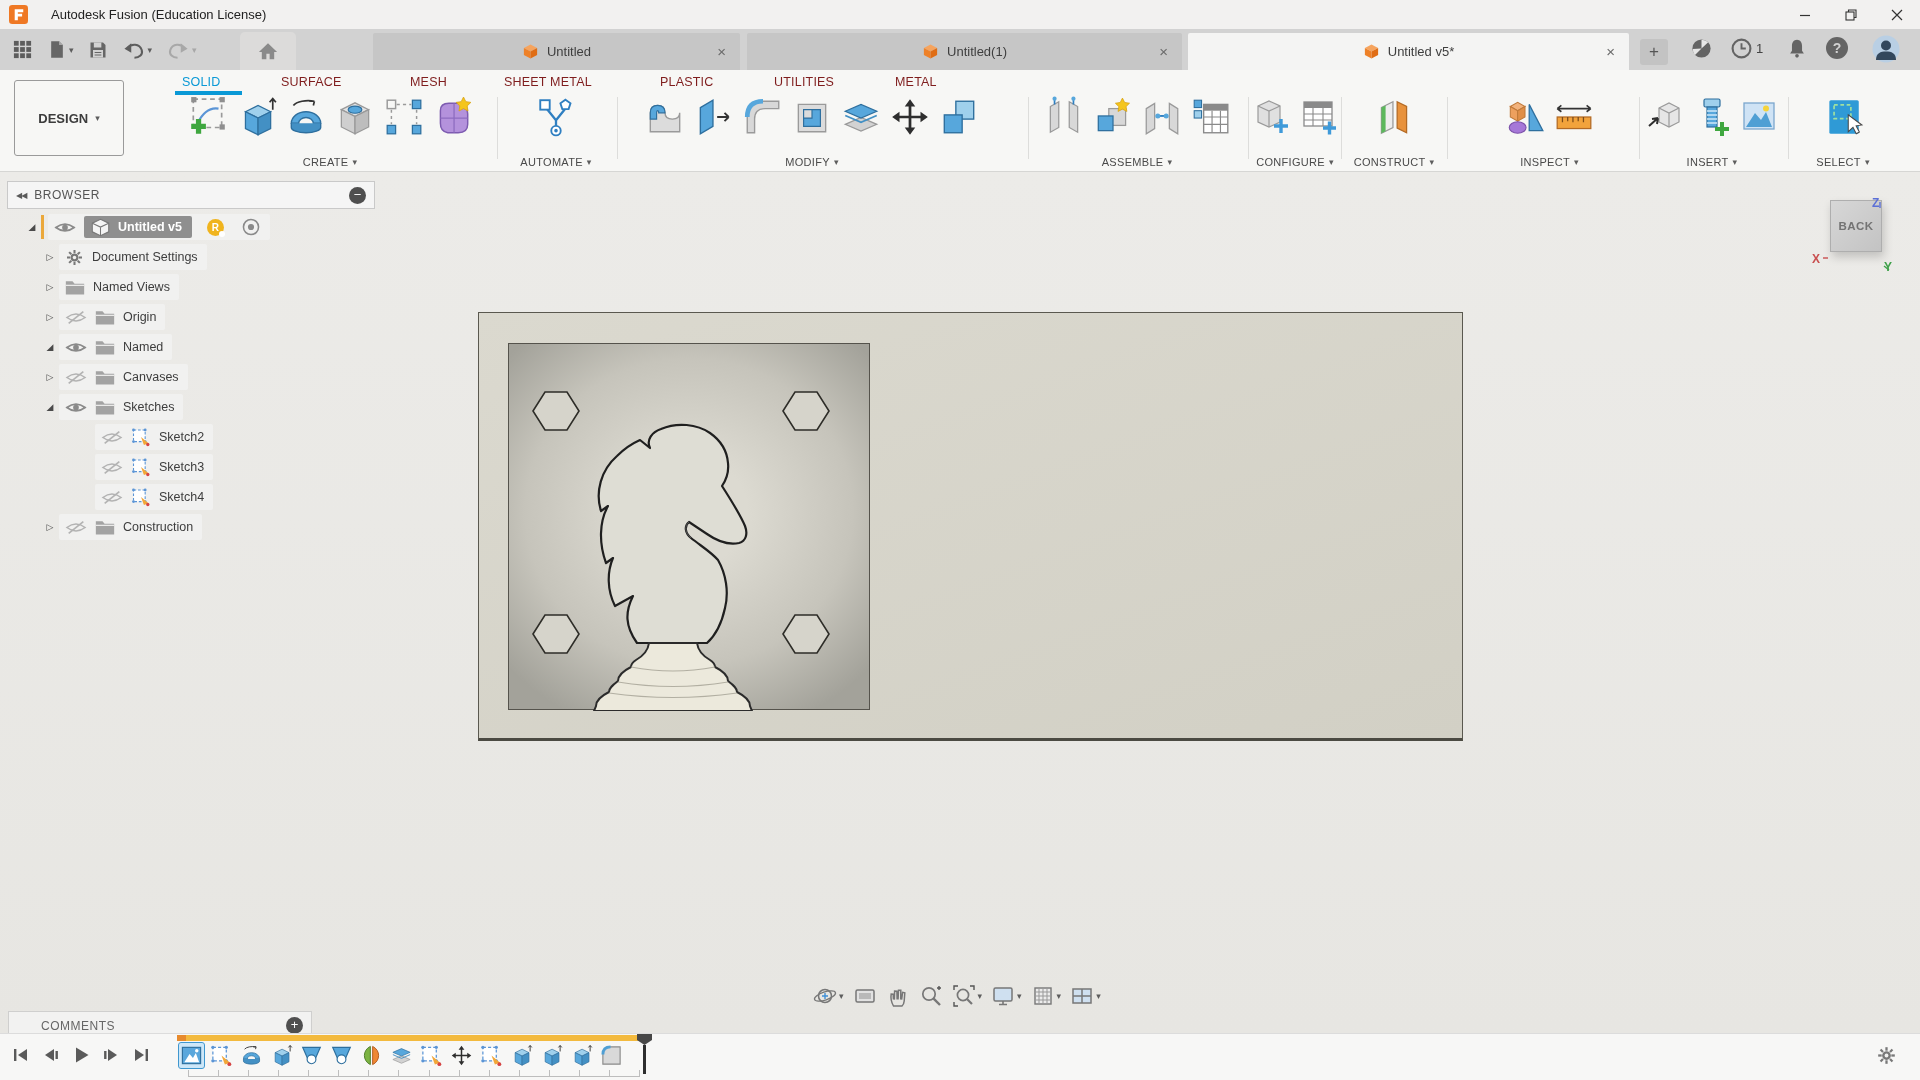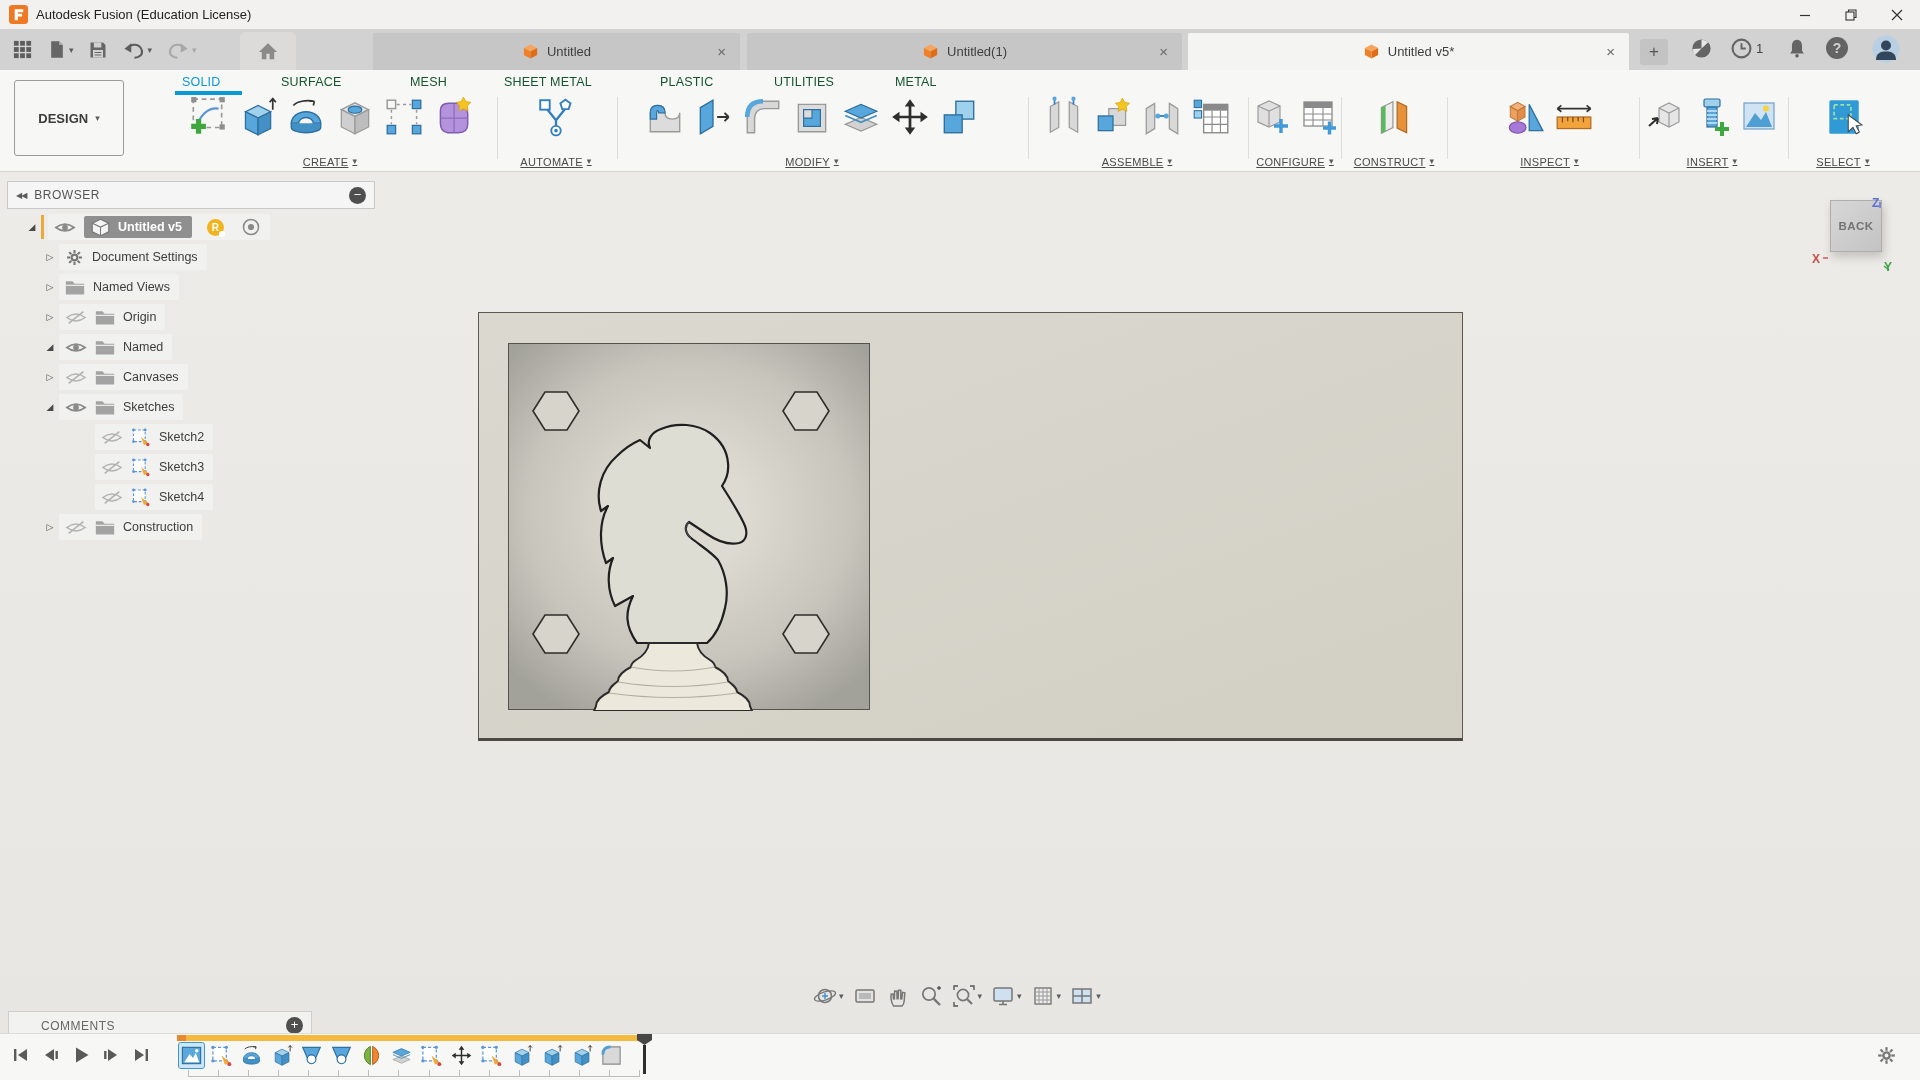--- a/index.html
+++ b/index.html
@@ -5,47 +5,47 @@
   * { margin:0; padding:0; box-sizing:border-box; }
   html,body { width:1920px; height:1080px; overflow:hidden; }
   body { font-family:"Liberation Sans","DejaVu Sans",sans-serif; -webkit-font-smoothing:antialiased; }
   #app { position:relative; width:1920px; height:1080px; background:#eae9e6; }
   .abs { position:absolute; }
   svg.i { display:block; }
 
   
   .titlebar { left:0; top:0; width:1920px; height:29px; background:#f2f1f0; display:flex; align-items:center; }
   .titlebar .logo { margin-left:9px; }
-  .titlebar .ttl { margin-left:8px; font-size:13px; color:#222;text-align:right; }
+  .titlebar .ttl { margin-left:23px; font-size:13px; color:#222;text-align:right; }
   .wbtns { position:absolute; right:0; top:0; height:29px; display:flex; }
   .wbtn { width:46px; height:29px; display:flex; align-items:center; justify-content:center; color:#333; }
 
   
   .tabrow { left:0; top:29px; width:1920px; height:41px; background:#d2d2d2; }
   .qat { position:absolute; left:8px; top:7px; display:flex; align-items:center; gap:6px; }
   .qbtn { display:flex; align-items:center; padding:3px 4px; color:#5d5d5d; }
   .caret { font-size:9px; color:#5d5d5d; margin-left:2px; }
   .homebtn { position:absolute; left:240px; top:3px; width:56px; height:38px; background:#dcdbda; border-radius:5px 5px 0 0; display:flex; align-items:center; justify-content:center; }
   .dtab { position:absolute; top:4px; height:37px; background:#c6c6c6; display:flex; align-items:center; justify-content:center; gap:8px; font-size:13px; color:#3e3e3e; border-radius:2px 2px 0 0; }
   .dtab.active { background:#f4f4f3; }
   .dtab .x { position:absolute; right:14px; font-size:15px; color:#6b6b6b; cursor:default; }
   .newtab { position:absolute; left:1640px; top:10px; width:28px; height:26px; background:#c3c3c3; border-radius:3px; display:flex; align-items:center; justify-content:center; font-size:17px; color:#555; }
   .rightico { position:absolute; top:8px; display:flex; align-items:center; color:#5f5f5f; }
   .jobcount { font-size:13px; color:#444; margin-left:3px; }
 
   
   .ribbon { left:0; top:70px; width:1920px; height:102px; background:#f7f7f5; border-bottom:1px solid #d6d6d4; }
   .designbtn { position:absolute; left:14px; top:10px; width:110px; height:76px; border:1px solid #9a9a9a; border-radius:3px; display:flex; align-items:center; justify-content:center; gap:5px; font-size:13px; font-weight:bold; color:#3c3c3c; background:#f7f7f5; }
-  .rtab { position:absolute; top:5px; font-size:12.5px; color:#14532d; letter-spacing:.2px; }
+  .rtab { position:absolute; top:5px; font-size:12.5px; color:#7f1d1d; letter-spacing:.2px; }
   .rtab.active { color:#0a99d6; }
   .runder { position:absolute; left:175px; top:21px; width:67px; height:4px; background:#0a99d6; }
   .rgroup { position:absolute; top:25px; height:73px; display:flex; flex-direction:column; justify-content:space-between; align-items:center; }
   .ricons { display:flex; align-items:center; gap:5px; }
   .ribtn { padding:1px; }
-  .rlabel { font-size:11px; color:#4a4a4a; letter-spacing:.3px; display:flex; gap:2px;text-decoration:underline; }
+  .rlabel { font-size:11px; color:#4a4a4a; letter-spacing:.3px; display:flex; align-items:center; gap:2px; }
   .rsep { position:absolute; top:27px; width:1px; height:62px; background:#dddddb; }
 
   
   .viewport { left:0; top:172px; width:1920px; height:861px; background:linear-gradient(#ecebe8,#e7e6e2); }
 
   
   .plate { position:absolute; left:478px; top:140px; width:985px; height:429px; background:linear-gradient(160deg,#dbd9cf,#d2d0c5); border:1px solid #5a584f; border-bottom:3px solid #4b4a42; }
   .insq { position:absolute; left:29px; top:30px; width:362px; height:367px; border:1px solid #55534c;
           background:radial-gradient(ellipse 65% 60% at 50% 46%, #dcdad1 25%, #c6c4bb 70%, #a3a29a 105%); }
 

